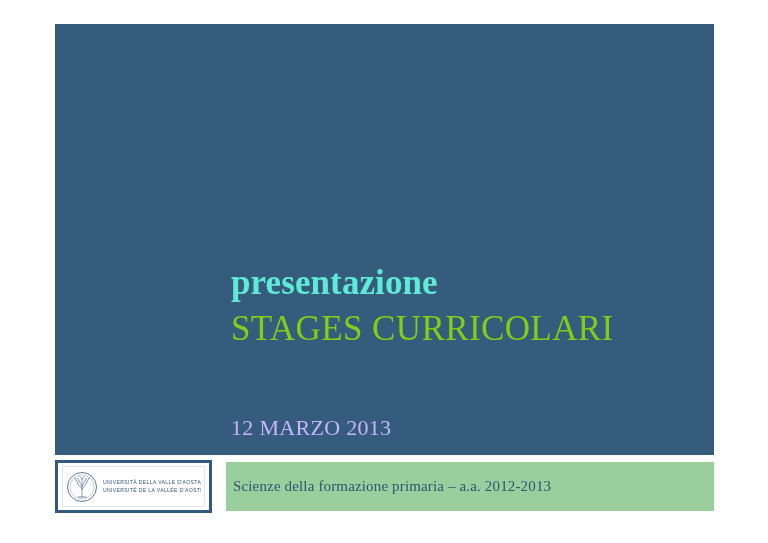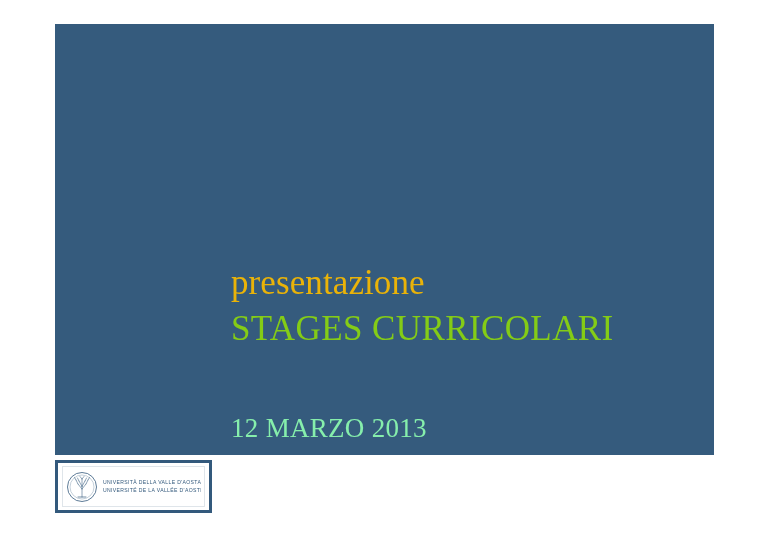--- a/index.html
+++ b/index.html
@@ -38,42 +38,42 @@
   .title-block {
     position: absolute;
     left: 176px;
     top: 236px;
     width: 470px;
   }
 
   .title-line-1 {
     font-size: 35px;
     line-height: 45px;
-    color: #eab308;
-    font-weight: normal;
+    color: #5eead4;
+    font-weight: bold;
     letter-spacing: 0.1px;
     white-space: nowrap;
   }
 
   .title-line-2 {
     font-size: 35px;
     line-height: 48px;
     color: #84cc16;
     font-weight: normal;
     letter-spacing: 0.4px;
     white-space: nowrap;
   }
 
   .subtitle-date {
     position: absolute;
     left: 176px;
     top: 389px;
-    font-size: 27px;
+    font-size: 22px;
     line-height: 30px;
-    color: #86efac;
+    color: #c4b5fd;
     letter-spacing: 0.3px;
     white-space: nowrap;
   }
 
   
   .footer-bar {
     position: absolute;
     left: 226px;
     top: 462px;
     width: 488px;
@@ -181,14 +181,17 @@
           <path d="M24 52 L40 52" stroke="#33597C" stroke-width="1.4" stroke-linecap="round"></path>
         </svg>
       </span>
       <span class="logo-names">
         <span class="logo-name-line">UNIVERSITÀ DELLA VALLE D'AOSTA</span>
         <span class="logo-name-line">UNIVERSITÉ DE LA VALLÉE D'AOSTE</span>
       </span>
     </div>
   </div>
 
+  <div class="footer-bar">
+    <span class="footer-text">Scienze della formazione primaria – a.a. 2012-2013</span>
+  </div>
 
 </div>
 
 </body></html>

